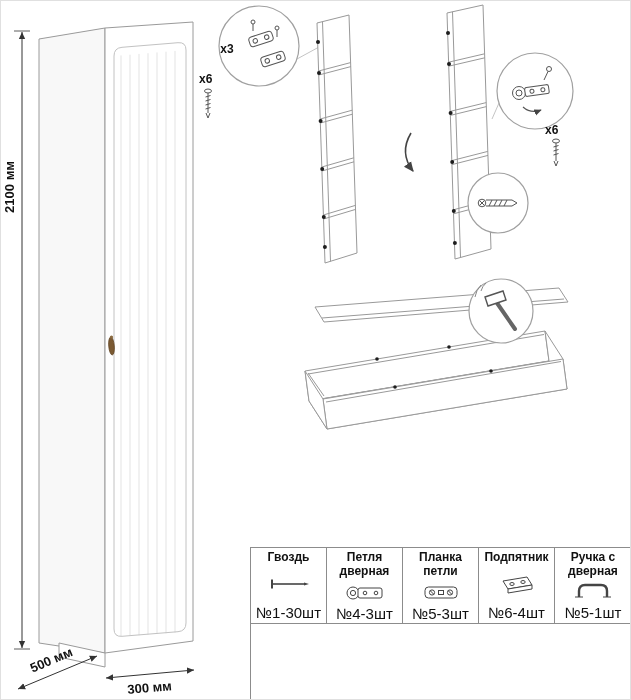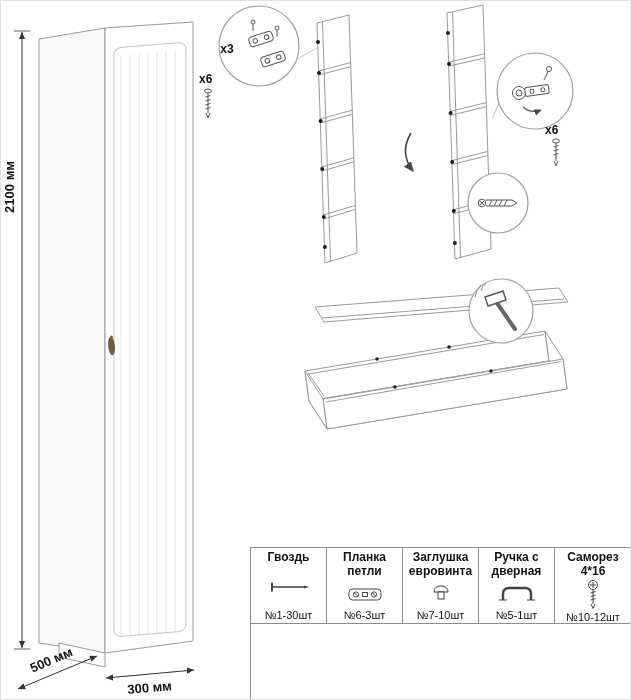--- a/index.html
+++ b/index.html
@@ -15,21 +15,21 @@
     border:1px solid #8c8c8c;background:#fff;
   }
   .cell{
     border-right:1px solid #8c8c8c;border-bottom:1px solid #8c8c8c;
     display:flex;flex-direction:column;align-items:center;justify-content:space-between;
     padding:3px 2px 2px 2px;box-sizing:border-box;overflow:hidden;
   }
   .cell:nth-child(5n){border-right:none;}
   .cell:nth-child(n+6){border-bottom:none;}
   .pname{font-size:12px;font-weight:bold;text-align:center;line-height:1.15;color:#111;}
-  .pqty{font-size:11px;text-align:center;color:#111;}
+  .pqty{font-size:15px;text-align:center;color:#111;}
   .picon{flex:0 0 auto;display:flex;align-items:center;justify-content:center;}
 </style>
 </head>
 <body>
 
 <div class="canvas">
 
   <svg class="abs" style="left:0;top:0" width="210" height="700" viewBox="0 0 210 700">
     <defs>
       <marker id="m1e" viewBox="0 0 10 10" refX="9" refY="5" markerWidth="8" markerHeight="8" orient="auto">
@@ -262,80 +262,79 @@
             <line x1="6" y1="8.5" x2="6" y2="17.5" stroke-width="2"></line>
             <polygon points="38,11.6 43,13 38,14.4" fill="#444" stroke="none"></polygon>
           </g>
         </svg>
       </div>
       <div class="pqty">№1-30шт</div>
     </div>
 
 
 
+    <div class="cell">
+      <div class="pname">Петля дверная</div>
+      <div class="picon">
+        <svg width="46" height="26" viewBox="0 0 46 26">
+          <g stroke="#444" fill="#fff">
+            <circle cx="11" cy="14" r="6"></circle>
+            <circle cx="11" cy="14" r="2.6"></circle>
+            <rect x="16" y="9" width="24" height="10" rx="2"></rect>
+            <circle cx="23" cy="14" r="1.8"></circle>
+              <circle cx="34" cy="14" r="1.8"></circle>
+          </g>
+        </svg>
+      </div>
+      <div class="pqty">№4-3шт</div>
+    </div>
 
     <div class="cell">
       <div class="pname">Планка петли</div>
       <div class="picon">
         <svg width="46" height="26" viewBox="0 0 46 26">
           <g stroke="#444" fill="#fff">
             <rect x="7" y="8" width="32" height="11" rx="3.5"></rect>
             <circle cx="14" cy="13.5" r="2.6"></circle>
               <circle cx="32" cy="13.5" r="2.6"></circle>
             <line x1="12.2" y1="11.7" x2="15.8" y2="15.3"></line>
               <line x1="30.2" y1="11.7" x2="33.8" y2="15.3"></line>
             <rect x="20.5" y="11.5" width="5" height="4"></rect>
           </g>
         </svg>
       </div>
-      <div class="pqty">№6-3шт</div>
-    </div>
-
-
-    <div class="cell">
-      <div class="pname">Заглушка евровинта</div>
-      <div class="picon">
-        <svg width="46" height="22" viewBox="0 0 46 22">
+      <div class="pqty">№5-3шт</div>
+    </div>
+
+    <div class="cell">
+      <div class="pname">Подпятник</div>
+      <div class="picon">
+        <svg width="46" height="26" viewBox="0 0 46 26">
           <g stroke="#444" fill="#fff">
-            <path d="M16,9 Q16,3 23,3 Q30,3 30,9 Z"></path>
-            <rect x="20" y="9" width="6" height="7"></rect>
-          </g>
-        </svg>
-      </div>
-      <div class="pqty">№7-10шт</div>
-    </div>
+            <polygon points="9,10 33,6 38,14 14,18"></polygon>
+            <polygon points="14,18 38,14 38,18 14,22"></polygon>
+            <ellipse cx="18" cy="13" rx="2.2" ry="1.5"></ellipse>
+              <ellipse cx="29" cy="11" rx="2.2" ry="1.5"></ellipse>
+          </g>
+        </svg>
+      </div>
+      <div class="pqty">№6-4шт</div>
+    </div>
+
 
     <div class="cell">
       <div class="pname">Ручка с дверная</div>
       <div class="picon">
         <svg width="46" height="24" viewBox="0 0 46 24">
           <g stroke="#444" fill="none">
             <path d="M9,18 L9,12 Q9,6 15,6 L31,6 Q37,6 37,12 L37,18" stroke-width="2.4"></path>
             <line x1="5" y1="18" x2="13" y2="18"></line>
               <line x1="33" y1="18" x2="41" y2="18"></line>
           </g>
         </svg>
       </div>
       <div class="pqty">№5-1шт</div>
     </div>
 
 
-    <div class="cell">
-      <div class="pname">Саморез 4*16</div>
-      <div class="picon">
-        <svg width="46" height="32" viewBox="0 0 46 32">
-          <g stroke="#444" fill="#fff">
-            <circle cx="23" cy="6" r="4.5"></circle>
-            <line x1="20" y1="6" x2="26" y2="6"></line>
-              <line x1="23" y1="3" x2="23" y2="9"></line>
-            <line x1="23" y1="10.5" x2="23" y2="25"></line>
-            <line x1="20.5" y1="14" x2="25.5" y2="12.5"></line>
-              <line x1="20.5" y1="17.5" x2="25.5" y2="16"></line>
-            <line x1="20.5" y1="21" x2="25.5" y2="19.5"></line>
-            <path d="M21,25 L23,29.5 L25,25" fill="none"></path>
-          </g>
-        </svg>
-      </div>
-      <div class="pqty">№10-12шт</div>
-    </div>
 
   </div>
 </div>
 
 </body></html>

